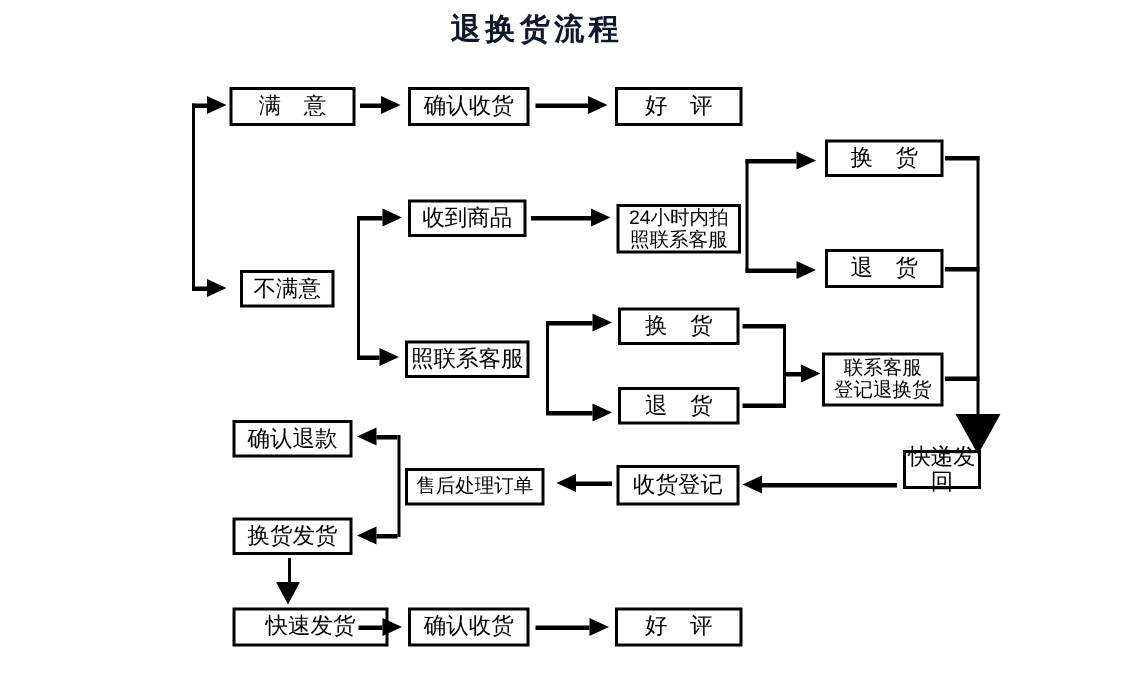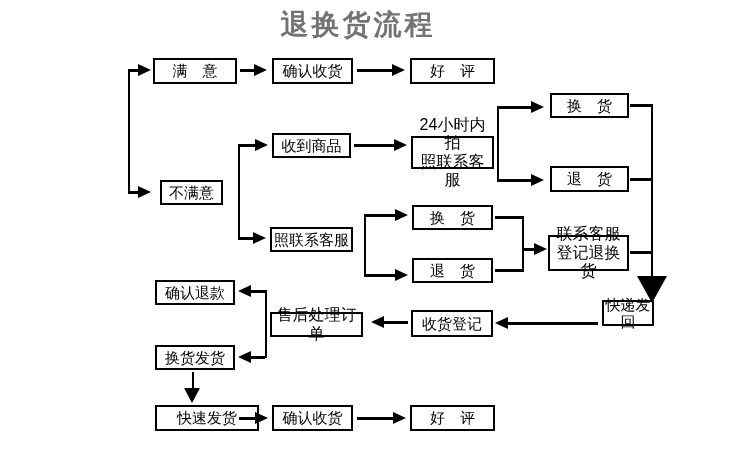--- a/index.html
+++ b/index.html
@@ -2,28 +2,28 @@
 <html><head>
 <meta charset="utf-8">
 <style>
   html,body{margin:0;padding:0;background:#fff;}
   #canvas{
     position:relative;width:750px;height:460px;background:#fff;overflow:hidden;
     font-family:"Liberation Sans","DejaVu Sans",sans-serif;color:#000;
   }
   .title{
     position:absolute;left:0;top:6px;width:716px;text-align:center;
-    font-size:28px;font-weight:bold;letter-spacing:3px;color:#737373;
+    font-size:20px;font-weight:bold;letter-spacing:3px;color:#0f172a;
   }
   .node{
     position:absolute;border:2px solid #000;background:#fff;box-sizing:border-box;
     display:flex;align-items:center;justify-content:center;text-align:center;
     font-size:15px;line-height:1.15;white-space:pre-line;color:#000;
   }
-  .node.small{font-size:16px;}
+  .node.small{font-size:13px;}
   .hl{position:absolute;height:3px;background:#000;}
   .vl{position:absolute;width:2px;background:#000;}
   .ar{position:absolute;width:0;height:0;
       border-top:6px solid transparent;border-bottom:6px solid transparent;
       border-left:13px solid #000;}
   .al{position:absolute;width:0;height:0;
       border-top:6px solid transparent;border-bottom:6px solid transparent;
       border-right:13px solid #000;}
   .ad-big{position:absolute;width:0;height:0;
       border-left:15px solid transparent;border-right:15px solid transparent;

